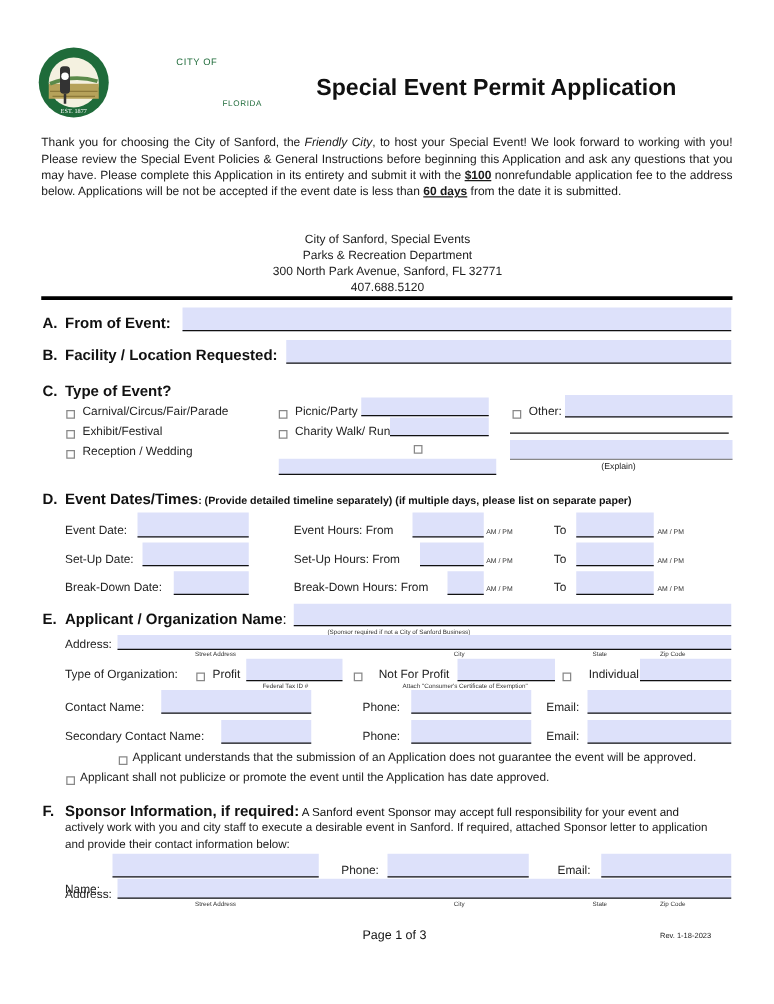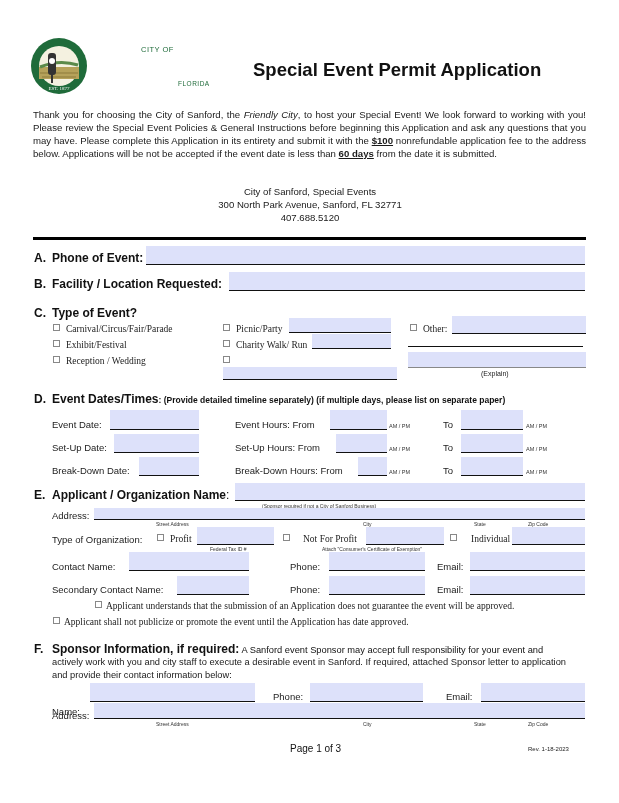--- a/index.html
+++ b/index.html
@@ -6,21 +6,21 @@
     body { width: 619px; height: 803px; background: #ffffff; position: relative; overflow: hidden;
       font-family: "Liberation Sans", sans-serif; color: #1a1a1a; }
     .abs { position: absolute; }
     .field { position: absolute; background: #dde1fa; border-bottom: 1px solid #111; }
     .uline { position: absolute; border-bottom: 1px solid #111; height: 1px; }
     .lbl { position: absolute; font-size: 9.5px; white-space: nowrap; color: #222; }
     .sec { position: absolute; font-size: 12px; font-weight: bold; white-space: nowrap; color: #111; }
     .sec .letter { display: inline-block; width: 18px; }
     .tiny { position: absolute; font-size: 5px; white-space: nowrap; color: #333; }
     .ampm { position: absolute; font-size: 5.5px; white-space: nowrap; color: #333; }
-    .cbwrap { position: absolute; display: flex; align-items: flex-start; gap: 6px; font-size: 9.5px; white-space: nowrap; color: #222; font-family: Liberation Serif, serif; }
+    .cbwrap { position: absolute; display: flex; align-items: flex-end; gap: 6px; font-size: 9.5px; white-space: nowrap; color: #222; }
     .cbwrap .box { width: 7px; height: 7px; border: 1px solid #888; background: #fff; flex: none; }
     .intro { position: absolute; left: 33px; top: 108px; width: 553px; font-size: 9.6px; line-height: 13px; text-align: justify; color: #1a1a1a; }
     .intro u { font-weight: bold; }
     .addr { position: absolute; left: 150px; width: 320px; text-align: center; font-size: 9.6px; color: #1a1a1a; line-height: 13px; }
   </style>
 </head>
 <body>
 
 <div class="abs" style="left:30px;top:37px;width:195px;height:58px;">
   <svg width="58" height="58" viewBox="0 0 58 58" style="position:absolute;left:0;top:0;">
@@ -39,28 +39,29 @@
 </div>
 
 <div class="abs" style="left:253px;top:59px;font-size:18.5px;font-weight:bold;color:#111;white-space:nowrap;">Special Event Permit Application</div>
 
 <div class="intro">
   <span>Thank you for choosing the City of Sanford, the </span><i>Friendly City</i><span>, to host your Special Event!  We look forward to working with you!   Please review the Special Event Policies &amp; General Instructions before beginning this Application and ask any questions that you may have.  Please complete this Application in its entirety and submit it with the </span><u>$100</u><span> nonrefundable application fee to the address below.  Applications will be not be accepted if the event date is less than </span><u style="font-weight:bold;">60 days</u><span> from the date it is submitted.</span>
 </div>
 
 <div class="addr" style="top:185px;">
   <div>City of Sanford, Special Events</div>
+  <div>Parks &amp; Recreation Department</div>
   <div>300 North Park Avenue, Sanford, FL  32771</div>
   <div>407.688.5120</div>
 </div>
 
 <div class="abs" style="left:33px;top:237px;width:553px;height:3px;background:#000;"></div>
 
 <div class="sec" style="left:34px;top:251px;">
-  <span class="letter">A.</span><span>Phone of Event:</span>
+  <span class="letter">A.</span><span>From of Event:</span>
 </div>
 <div class="field" style="left:146px;top:246px;width:439px;height:19px;"></div>
 
 <div class="sec" style="left:34px;top:277px;">
   <span class="letter">B.</span><span>Facility / Location Requested:</span>
 </div>
 <div class="field" style="left:229px;top:272px;width:356px;height:19px;"></div>
 
 <div class="sec" style="left:34px;top:306px;">
   <span class="letter">C.</span><span>Type of Event?</span>

